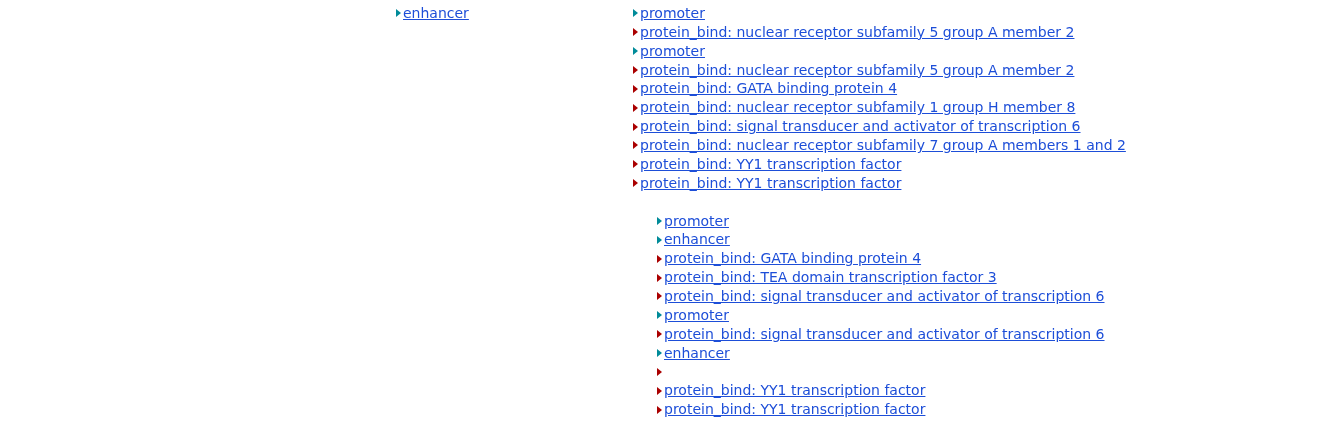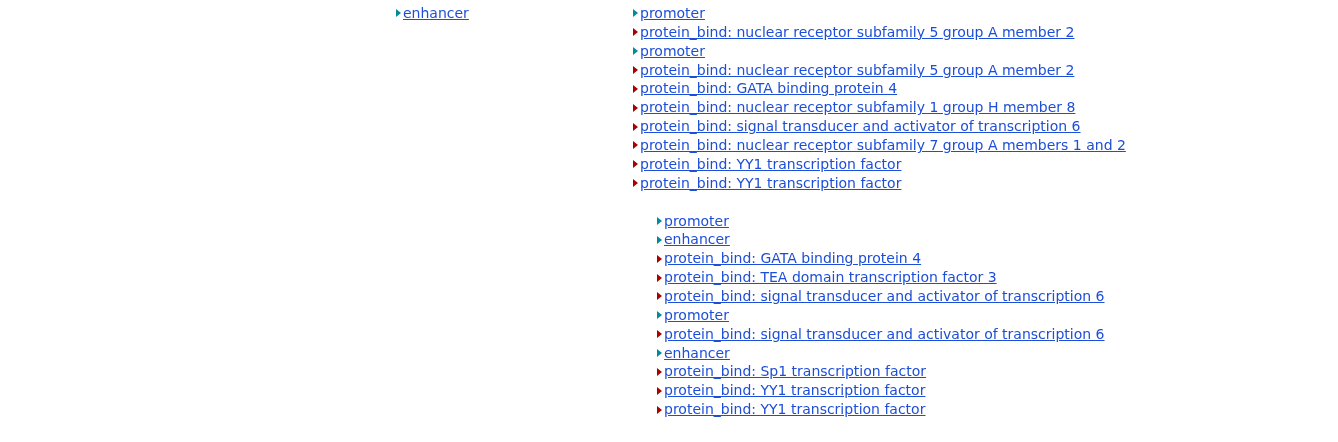--- a/index.html
+++ b/index.html
@@ -125,21 +125,20 @@
       <div class="row" data-name="feature-item-protein_bind">
         <span class="arrow" data-name="expand-arrow-icon" style="border-left-color: rgb(170, 0, 0);"></span>
         <span class="label" data-name="feature-label">protein_bind: signal transducer and activator of transcription 6</span>
       </div>
       <div class="row" data-name="feature-item-enhancer">
         <span class="arrow" data-name="expand-arrow-icon" style="border-left-color: rgb(0, 139, 153);"></span>
         <span class="label" data-name="feature-label">enhancer</span>
       </div>
       <div class="row" data-name="feature-item-protein_bind">
         <span class="arrow" data-name="expand-arrow-icon" style="border-left-color: rgb(170, 0, 0);"></span>
-        <span class="label" data-name="feature-label">protein_bind: Sp1 transcription factor</span>
       </div>
       <div class="row" data-name="feature-item-protein_bind">
         <span class="arrow" data-name="expand-arrow-icon" style="border-left-color: rgb(170, 0, 0);"></span>
         <span class="label" data-name="feature-label">protein_bind: YY1 transcription factor</span>
       </div>
       <div class="row" data-name="feature-item-protein_bind">
         <span class="arrow" data-name="expand-arrow-icon" style="border-left-color: rgb(170, 0, 0);"></span>
         <span class="label" data-name="feature-label">protein_bind: YY1 transcription factor</span>
       </div>
     </div>

